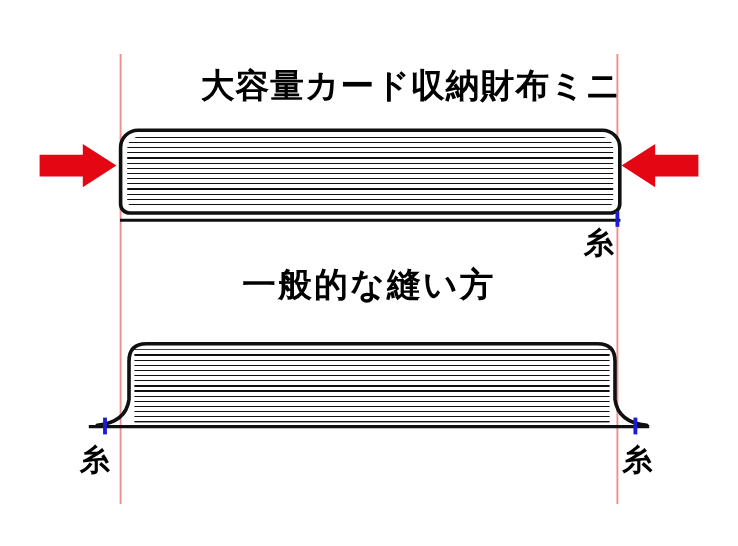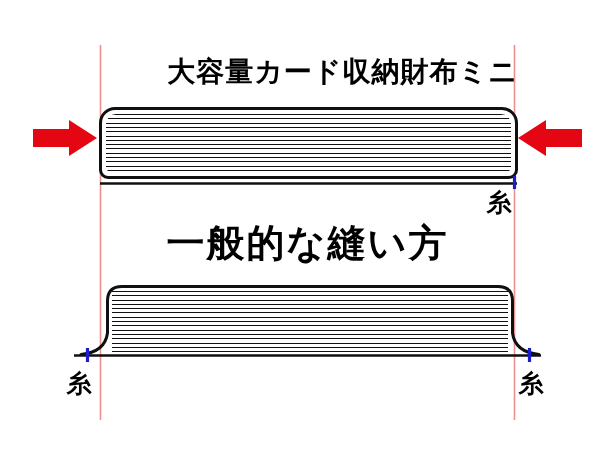--- a/index.html
+++ b/index.html
@@ -33,21 +33,21 @@
     top: 58px;
     font-size: 28px;
     font-weight: bold;
     letter-spacing: 1px;
     padding-left: 35px;
   }
   .title-bottom {
     left: 0;
     width: 615px;
     top: 224px;
-    font-size: 38px;
+    font-size: 28px;
     font-weight: bold;
     letter-spacing: 2px;
   }
   .thread-label {
     width: 48px;
     font-size: 25px;
     font-weight: bold;
   }
   .thread-top-right   { left: 475px; top: 190px; }
   .thread-bottom-left { left: 55px;  top: 371px; }

